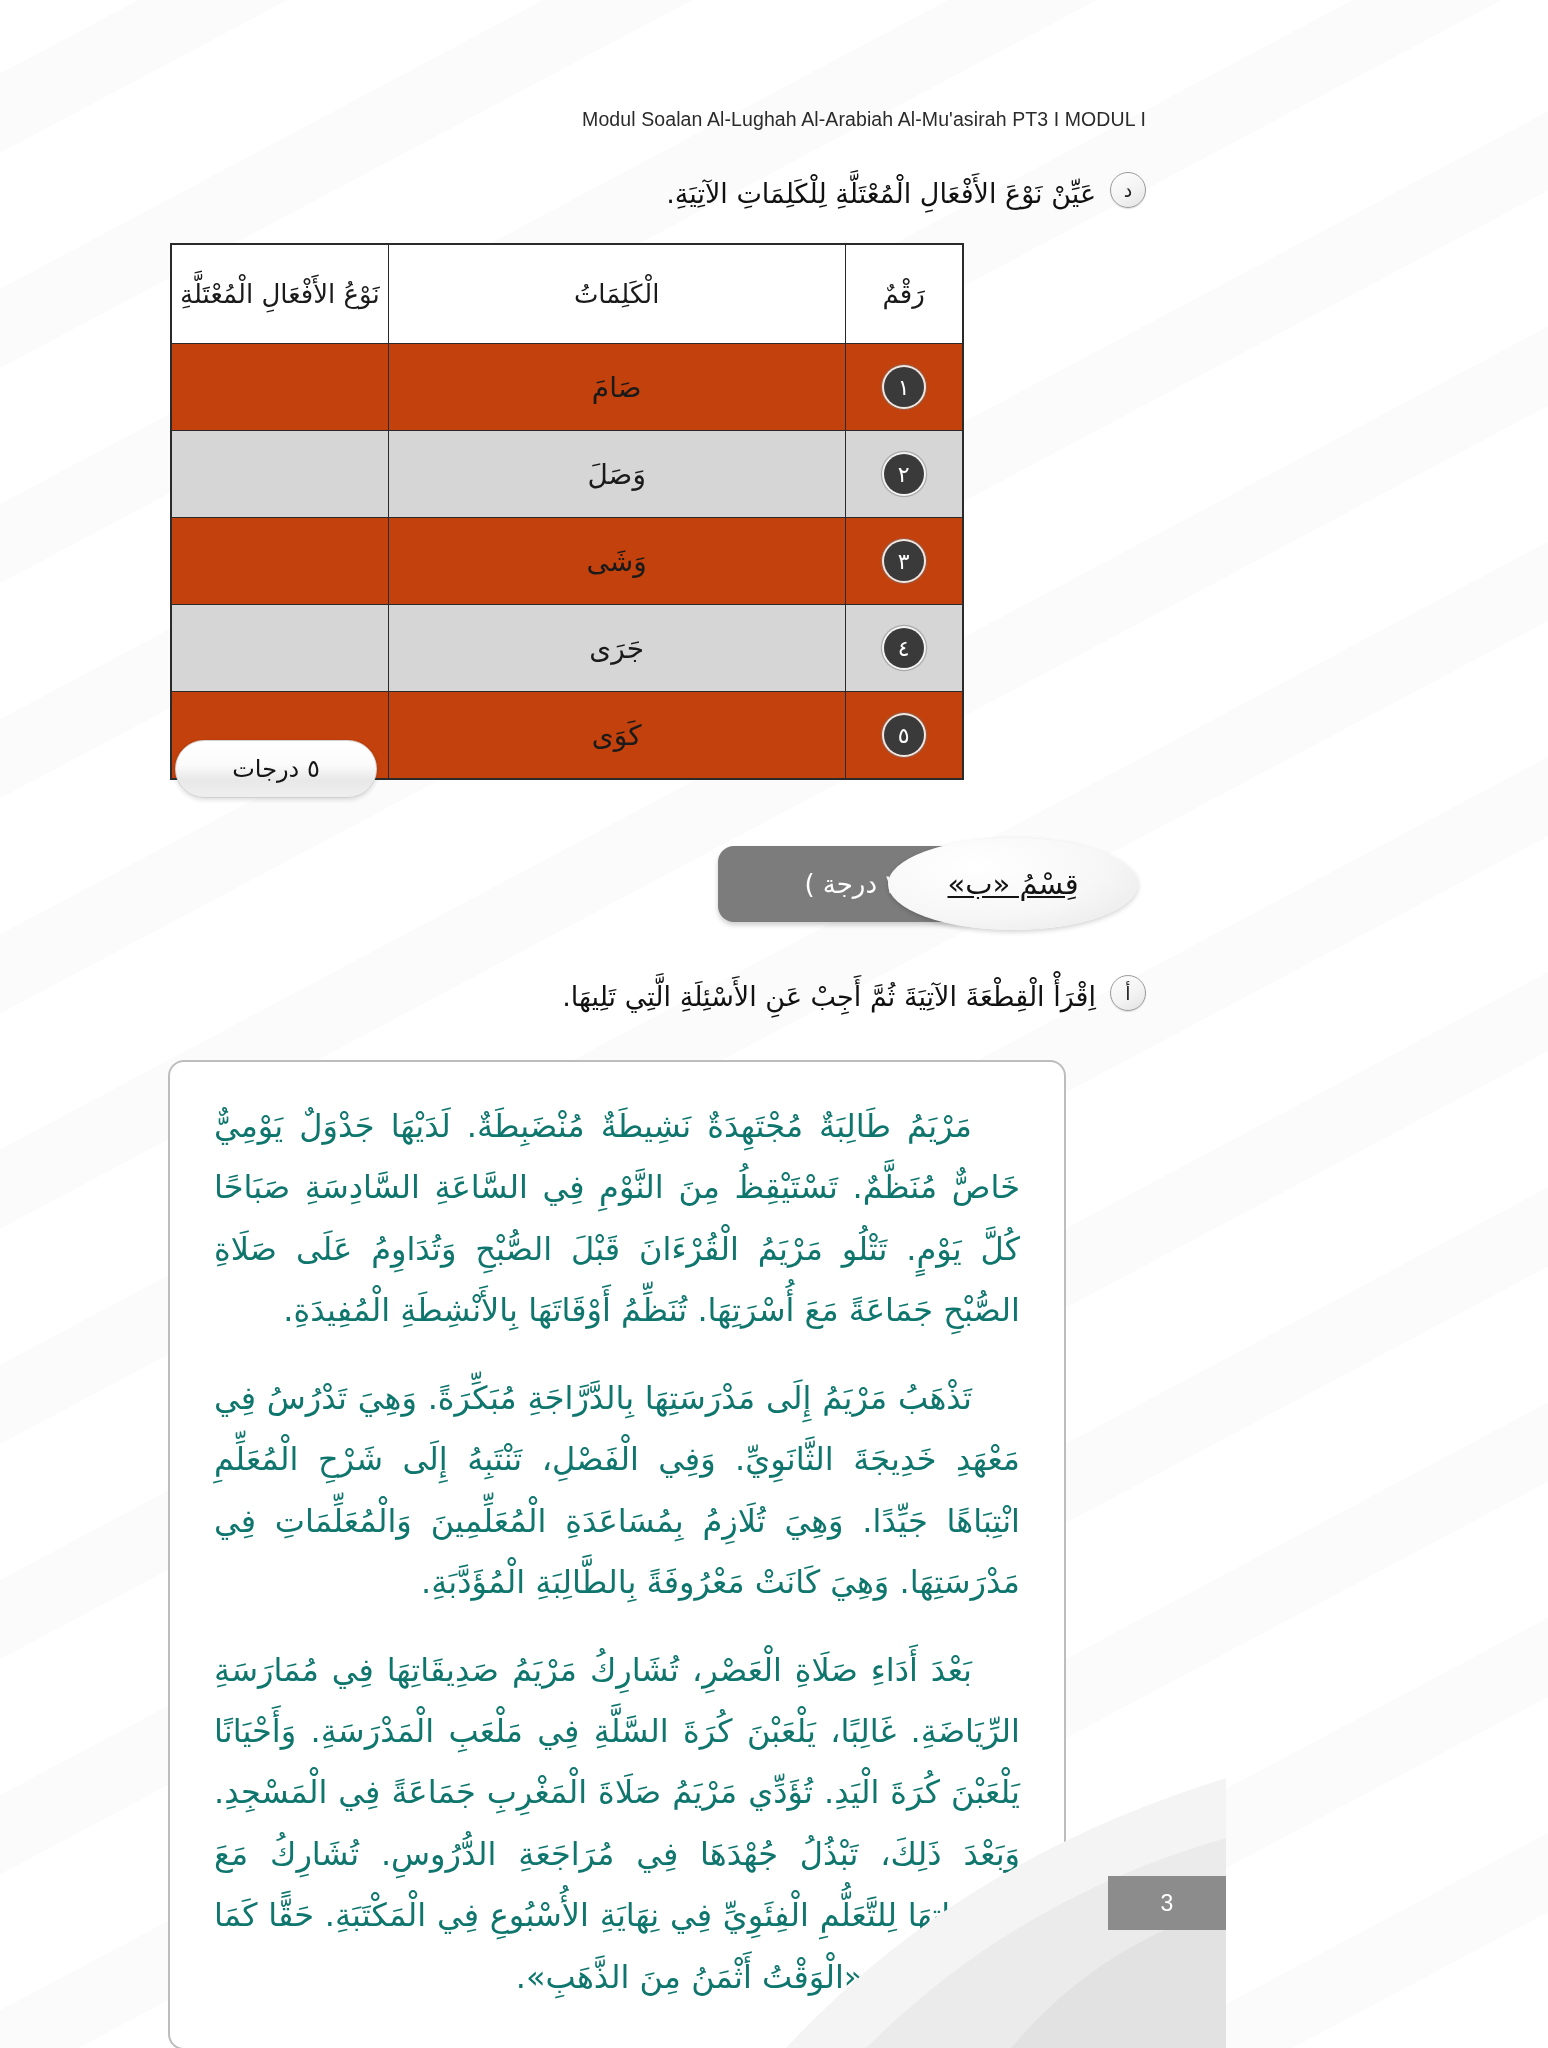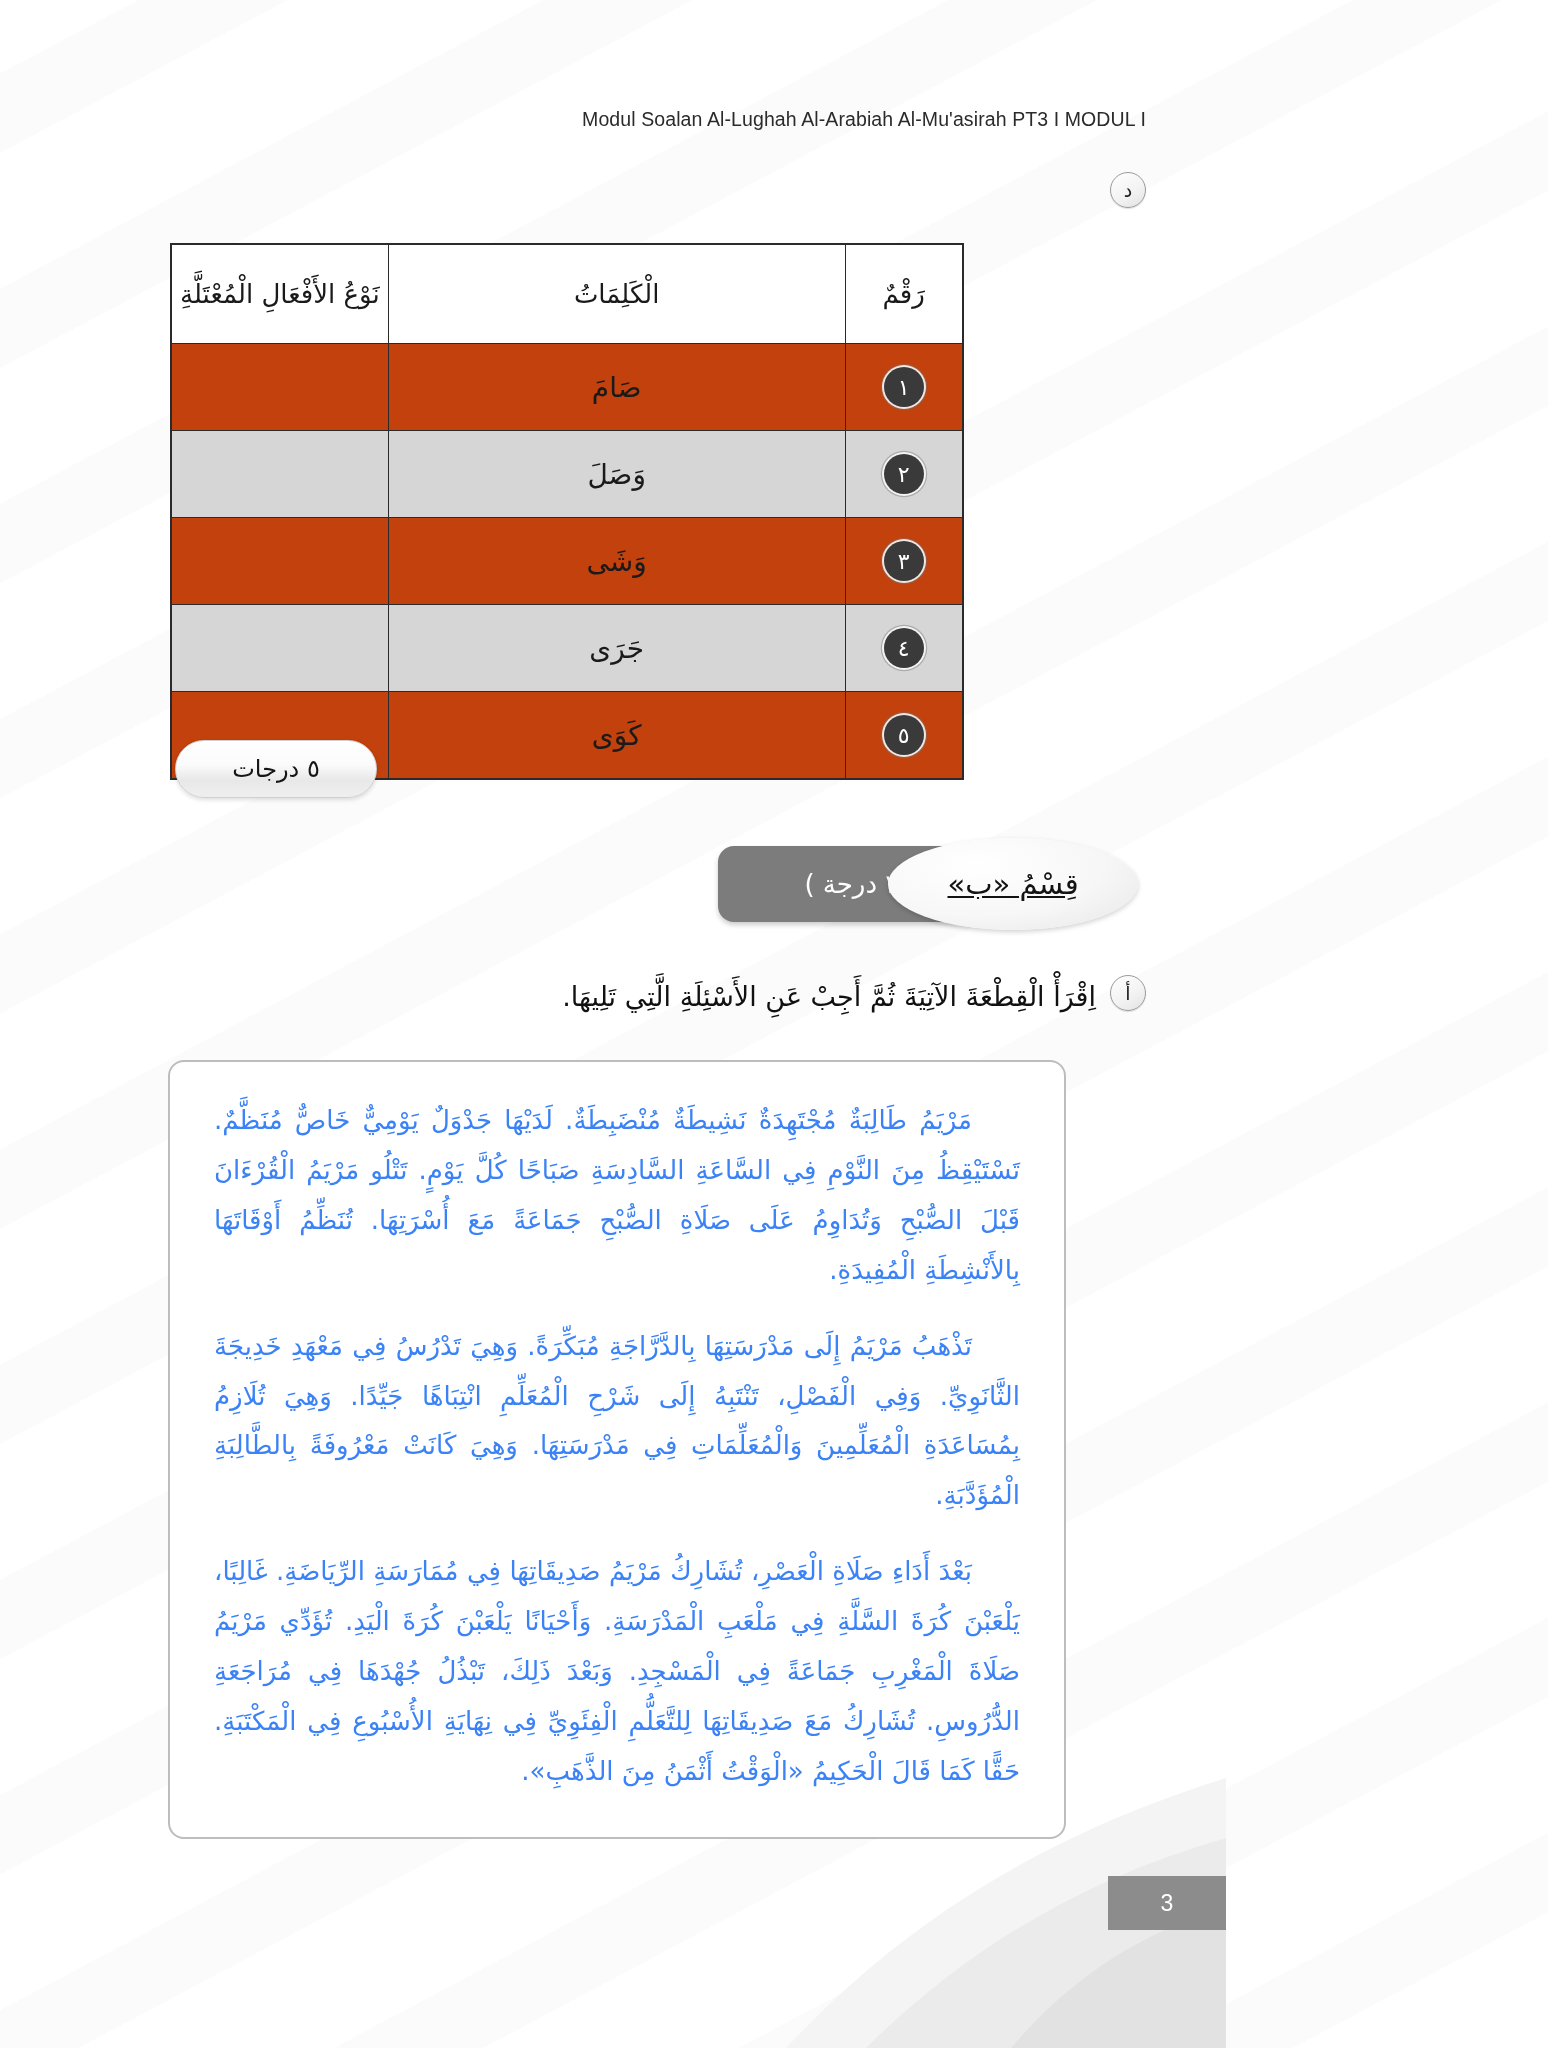--- a/index.html
+++ b/index.html
@@ -217,26 +217,26 @@
     left: 168px;
     border: 2px solid #bdbdbd;
     border-radius: 16px;
     background: #ffffff;
     padding: 34px 44px 40px 44px;
     direction: rtl;
     box-sizing: border-box;
   }
   .passage-box p {
     margin: 0 0 26px 0;
-    font-size: 26px;
+    font-size: 32px;
     line-height: 1.92;
     text-align: justify;
     text-align-last: right;
     font-family: "DejaVu Sans", serif;
-    color: #3b82f6;
+    color: #0f766e;
     text-indent: 48px;
   }
   .passage-box p:last-child { margin-bottom: 0; }
 
   
   .swoosh {
     position: absolute;
     right: 0;
     bottom: 0;
     width: 560px;
@@ -267,20 +267,21 @@
 <body>
 
 <div class="watermark"></div>
 
 <div class="page">
 
   <div class="running-header">Modul Soalan Al-Lughah Al-Arabiah Al-Mu'asirah PT3 I MODUL I</div>
 
   <div class="qline q-d">
     <div class="qmark">د</div>
+    <div class="qtext">عَيِّنْ نَوْعَ الأَفْعَالِ الْمُعْتَلَّةِ لِلْكَلِمَاتِ الآتِيَةِ.</div>
   </div>
 
   <table class="verbs-table">
     <thead>
       <tr>
         <th class="col-num">رَقْمٌ</th>
         <th class="col-word">الْكَلِمَاتُ</th>
         <th class="col-type">نَوْعُ الأَفْعَالِ الْمُعْتَلَّةِ</th>
       </tr>
     </thead>

